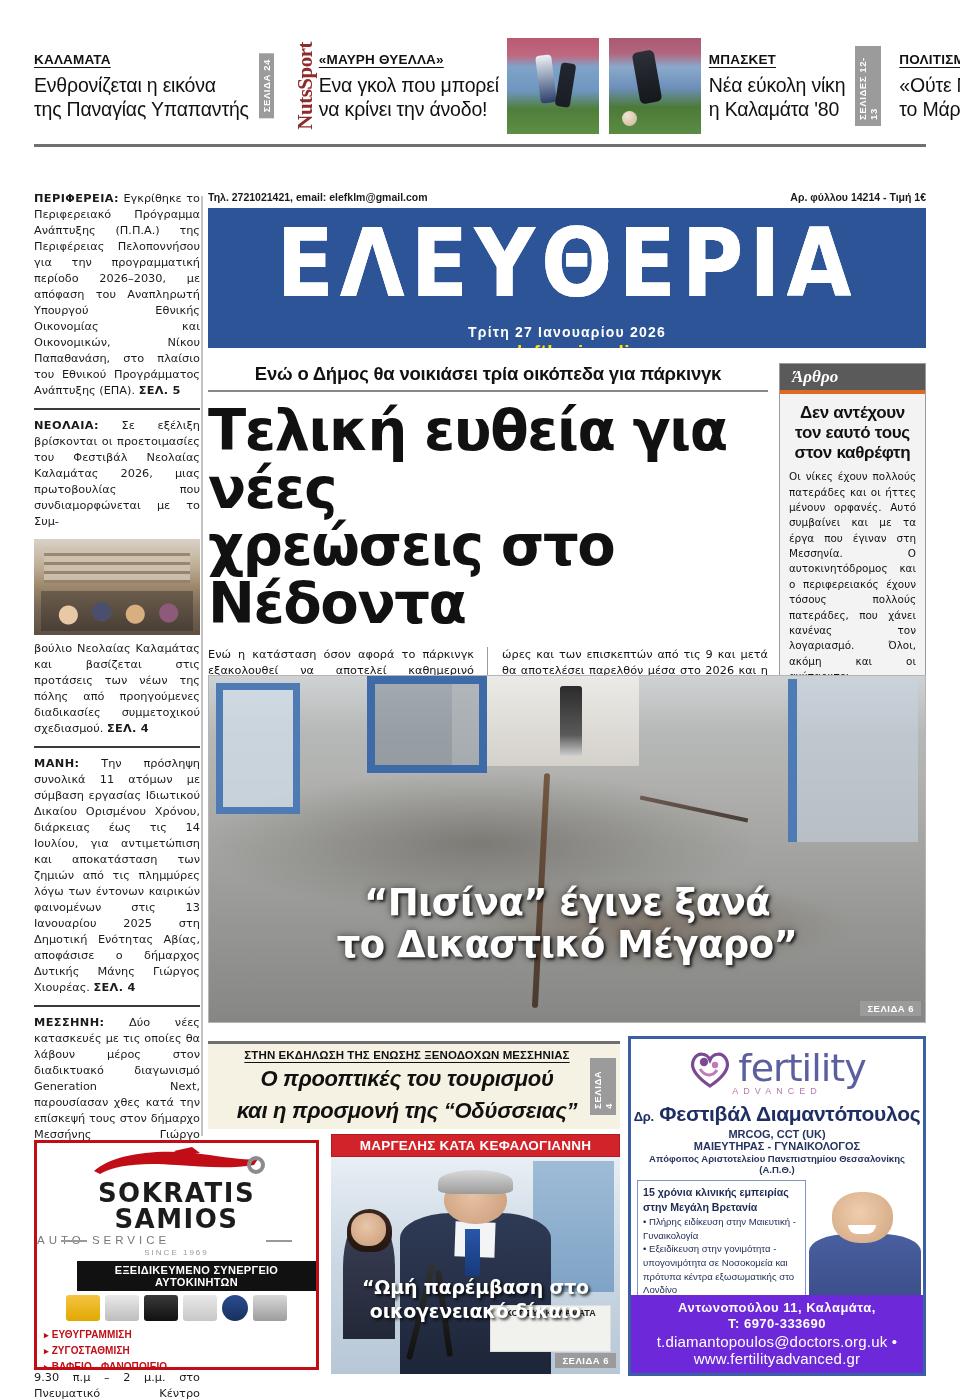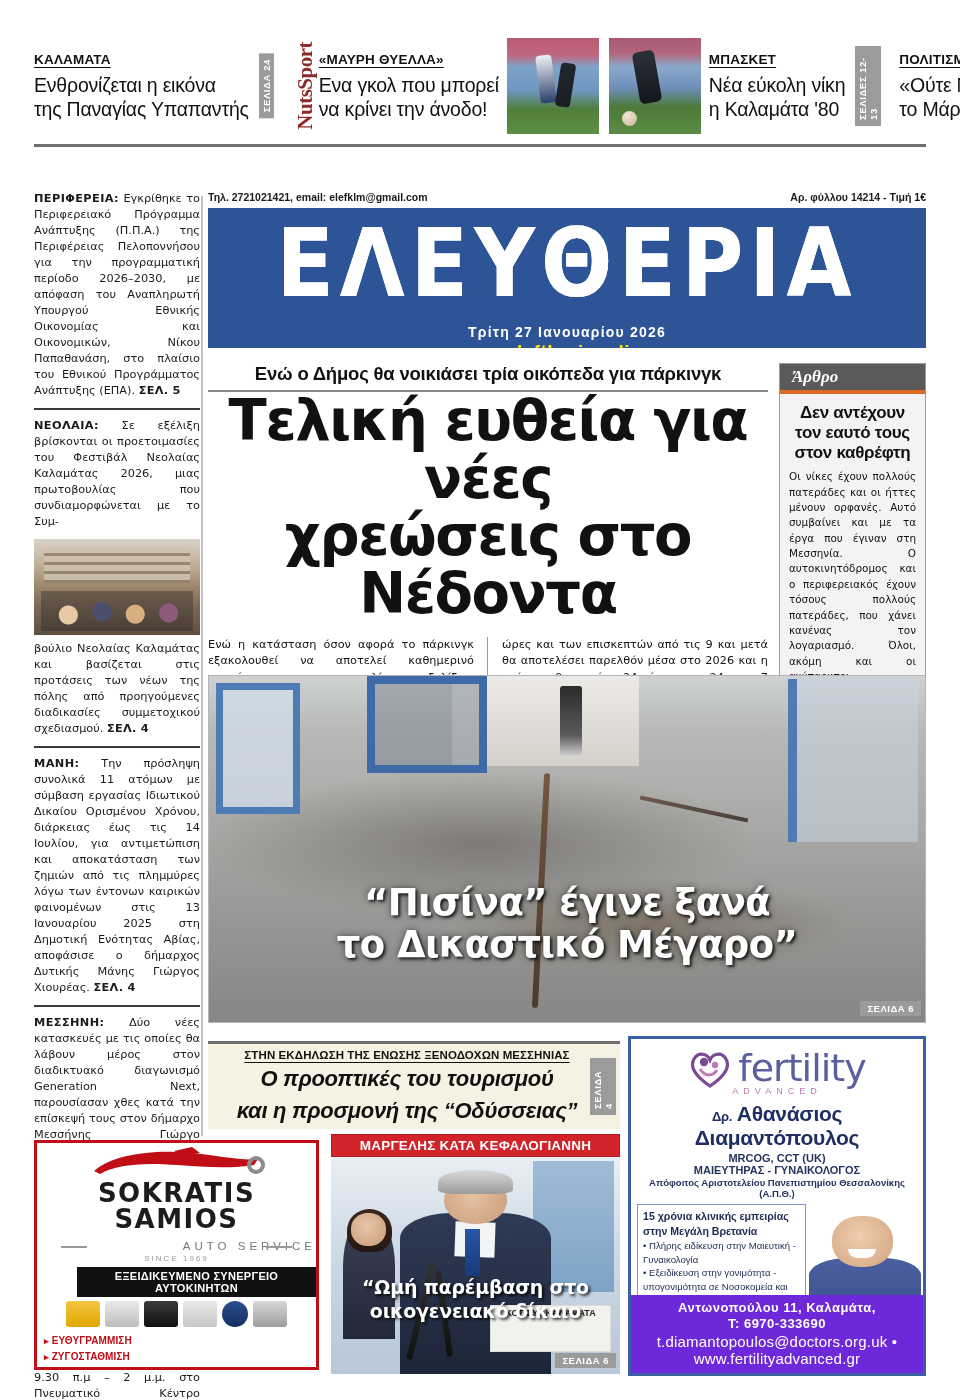--- a/index.html
+++ b/index.html
@@ -142,21 +142,21 @@
   
   .lead {
     position: absolute; left: 208px; top: 327px; width: 560px;
   }
   .lead-kicker {
     font-size: 18.5px; font-weight: 700; text-align: center;
     border-bottom: 2px solid #888; padding-bottom: 5px; letter-spacing: -.2px;
   }
   .lead-head {
     font-size: 56px; font-weight: 700; line-height: 1.03;
-    text-align: center; letter-spacing: -1.4px; 
+    text-align: left; letter-spacing: -1.4px; margin-top: 10px;
     font-family: "DejaVu Sans", sans-serif;
   }
   .lead-body {
     display: flex; gap: 14px; margin-top: 14px;
   }
   .lead-body .col {
     flex: 1; font-size: 11.3px; line-height: 1.46; text-align: justify;
     font-family: "DejaVu Sans", sans-serif;
   }
   .lead-body .col:first-child { border-right: 1.5px solid #9b9b9b; padding-right: 13px; }
@@ -270,21 +270,21 @@
   .samios-car {
     height: 32px; margin-top: 4px; position: relative;
   }
   .samios-car svg { display:block; margin: 0 auto; }
   .samios-name {
     text-align:center; font-size: 26px; font-weight: 700; letter-spacing: 1.5px;
     color:#1c1c1c; line-height: 1; margin-top: 1px;
     font-family: "DejaVu Sans", sans-serif;
   }
   .samios-sub {
-    text-align:right; font-size: 11.5px; letter-spacing: 4px; color:#777; margin-top: 8px;
+    text-align:left; font-size: 11.5px; letter-spacing: 4px; color:#777; margin-top: 2px;
     position: relative;
   }
   .samios-sub::before, .samios-sub::after {
     content:""; position:absolute; top:50%; width:26px; height:2px; background:#999;
   }
   .samios-sub::before { left: 24px; } .samios-sub::after { right: 24px; }
   .samios-since { text-align:center; font-size: 8px; letter-spacing: 2px; color:#999; margin-top:2px; }
   .samios-bar {
     background:#111; color:#fff; text-align:center; font-size: 11px; font-weight:700;
     letter-spacing:.3px; padding: 3px 0; margin-top: 4px; margin-left: 40px;
@@ -637,21 +637,21 @@
         <path d="M22 39 C6 28, 2 19, 6 12 C10 5, 19 6, 22 13 C25 6, 34 5, 38 12 C42 19, 38 28, 22 39 Z" fill="none" stroke="#7a4a93" stroke-width="3.2"></path>
         <circle cx="16" cy="15" r="4.2" fill="#7a4a93"></circle>
         <circle cx="27" cy="18" r="3.2" fill="#c07ab5"></circle>
         <path d="M12 22 q4 6 9 6 q5 0 8 -5" fill="none" stroke="#c07ab5" stroke-width="3"></path>
       </svg>
       <span class="fert-word">fertility</span>
     </div>
     <div class="fert-adv">ADVANCED</div>
     <div class="fert-name">
       <small>Δρ.</small>
-      <span>Αθανάσιος Διαμαντόπουλος</span>
+      <span>Φεστιβάλ Διαμαντόπουλος</span>
     </div>
     <div class="fert-cred">MRCOG, CCT (UK)</div>
     <div class="fert-cred2">ΜΑΙΕΥΤΗΡΑΣ - ΓΥΝΑΙΚΟΛΟΓΟΣ</div>
     <div class="fert-uni">Απόφοιτος Αριστοτελείου Πανεπιστημίου Θεσσαλονίκης (Α.Π.Θ.)</div>
     <div class="fert-body">
       <div class="fert-left">
         <div class="fert-boxed">
           <div class="bold">15 χρόνια κλινικής εμπειρίας</div>
           <div class="bold">στην Μεγάλη Βρετανία</div>
           <div>• Πλήρης ειδίκευση στην Μαιευτική - Γυναικολογία</div>

